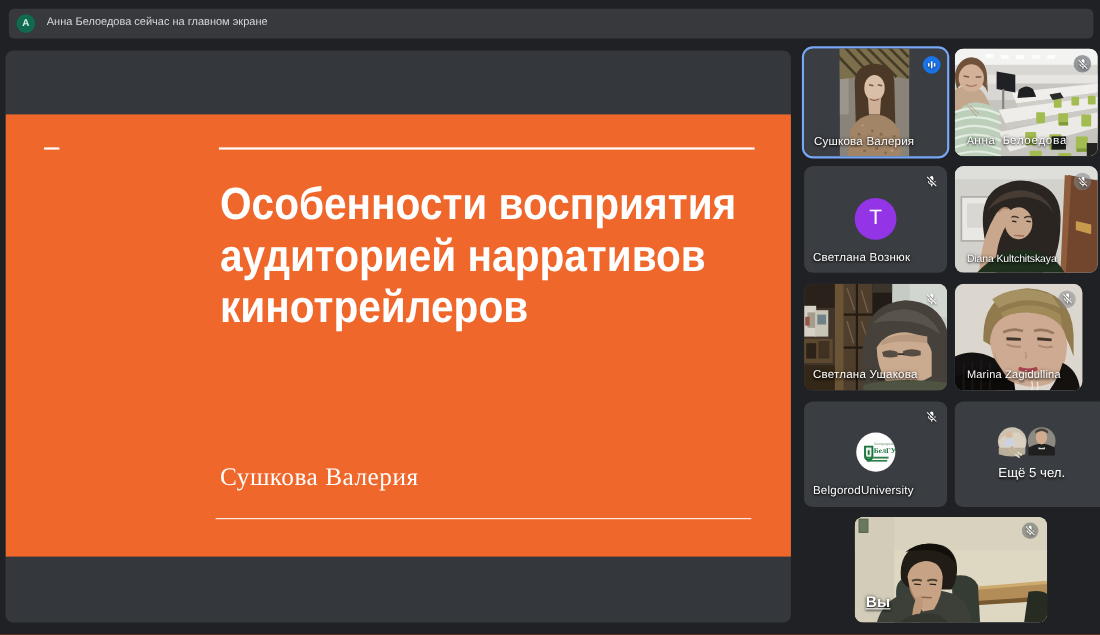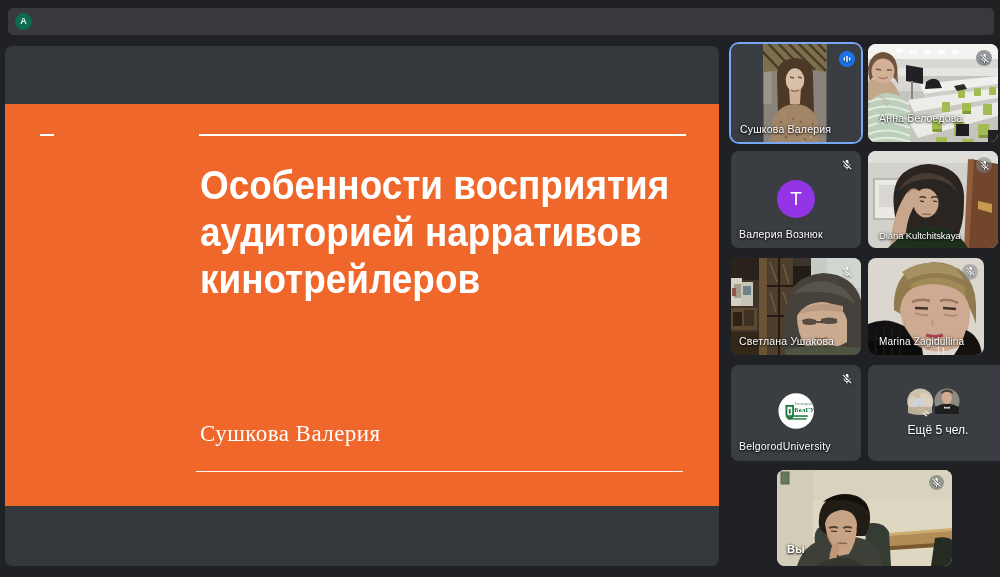--- a/index.html
+++ b/index.html
@@ -9,20 +9,21 @@
   .name{position:absolute;left:8px;bottom:8px;color:#fff;font-size:10.5px;letter-spacing:.2px;text-shadow:0 1px 2px rgba(0,0,0,.85),0 0 3px rgba(0,0,0,.6);white-space:nowrap;}
   .mic{position:absolute;top:6px;right:6px;width:16px;height:16px;display:flex;align-items:center;justify-content:center;border-radius:50%;}
   .mic svg{filter:drop-shadow(0 1px 1px rgba(0,0,0,.6));}
   .miccirc{background:rgba(120,124,129,.75);}
 </style>
 </head>
 <body>
 
 <div class="abs" style="left:8px;top:8px;width:986px;height:27px;background:#37393c;border-radius:5px;">
   <div class="abs" style="left:7px;top:4.5px;width:17px;height:17px;border-radius:50%;background:#0f6a50;color:#dff0e6;font-size:9px;font-weight:bold;text-align:center;line-height:17px;">А</div>
+  <div class="abs" style="left:34.5px;top:7px;color:#d7d9db;font-size:10px;line-height:12px;">Анна Белоедова сейчас на главном экране</div>
 </div>
 
 <div class="abs" style="left:5px;top:46px;width:714px;height:520px;background:#34373b;border-radius:7px;overflow:hidden;">
 
   <div class="abs" style="left:0;top:58px;width:714px;height:402px;background:#ef672a;padding-left:18px;">
 
     <div class="abs" style="left:35px;top:30px;width:14px;height:2.2px;background:#ffffff;"></div>
 
     <div class="abs" style="left:193.5px;top:30px;width:487.5px;height:2.2px;background:#ffffff;"></div>
 
@@ -152,31 +153,31 @@
     <g stroke="#e2ece0" stroke-width="2" fill="none">
       <path d="M0 58 Q20 50 41 60"></path>
         <path d="M0 66 Q20 58 42 68"></path>
         <path d="M0 74 Q20 66 42 76"></path>
         <path d="M0 82 Q20 74 42 84"></path>
         <path d="M0 90 Q20 82 42 92"></path>
         <path d="M1 97 Q20 90 42 98"></path>
     </g>
     <path d="M10 50 L20 62 M22 60 L14 52" stroke="#baaf9d" stroke-width="1" fill="none"></path>
   </svg>
-  <div class="name" style="left:11px;bottom:18px;">Анна Белоедова</div>
+  <div class="name" style="left:11px;bottom:7px;font-family:Liberation Mono, monospace;">Анна Белоедова</div>
   <div class="mic miccirc">
     <svg width="11" height="11" viewBox="0 0 24 24" fill="#fff">
         <path d="M19 11h-1.7c0 .74-.16 1.43-.43 2.05l1.23 1.23c.56-.98.9-2.09.9-3.28zm-4.02.17c0-.06.02-.11.02-.17V5c0-1.66-1.34-3-3-3S9 3.34 9 5v.18l5.98 5.99zM4.27 3L3 4.27l6.01 6.01V11c0 1.66 1.33 3 2.99 3 .22 0 .44-.03.65-.08l1.66 1.66c-.71.33-1.5.52-2.31.52-2.76 0-5.3-2.1-5.3-5.1H5c0 3.41 2.72 6.23 6 6.72V21h2v-3.28c.91-.13 1.77-.45 2.54-.9L19.73 21 21 19.73 4.27 3z"></path>
       </svg>
   </div>
 </div>
 
 <div class="tile" id="t3" style="left:731px;top:151.3px;width:130px;height:97px;">
   <div class="abs" style="left:46px;top:28.5px;width:38px;height:38px;border-radius:50%;background:#9334e6;color:#fff;font-size:19px;text-align:center;line-height:38px;">T</div>
-  <div class="name" style="left:8px;bottom:8px;">Валерия Вознюк</div>
+  <div class="name" style="left:8px;bottom:8px;">Светлана Вознюк</div>
   <div class="mic">
     <svg width="12" height="12" viewBox="0 0 24 24" fill="#fff">
         <path d="M19 11h-1.7c0 .74-.16 1.43-.43 2.05l1.23 1.23c.56-.98.9-2.09.9-3.28zm-4.02.17c0-.06.02-.11.02-.17V5c0-1.66-1.34-3-3-3S9 3.34 9 5v.18l5.98 5.99zM4.27 3L3 4.27l6.01 6.01V11c0 1.66 1.33 3 2.99 3 .22 0 .44-.03.65-.08l1.66 1.66c-.71.33-1.5.52-2.31.52-2.76 0-5.3-2.1-5.3-5.1H5c0 3.41 2.72 6.23 6 6.72V21h2v-3.28c.91-.13 1.77-.45 2.54-.9L19.73 21 21 19.73 4.27 3z"></path>
       </svg>
   </div>
 </div>
 
 <div class="tile" id="t4" style="left:868px;top:151.3px;width:130px;height:97px;">
   <svg width="130" height="97" viewBox="0 0 130 97">
     <rect width="130" height="97" fill="#d2d1cc"></rect>
@@ -380,19 +381,19 @@
     <path d="M48 54 Q50 42 64 40 Q78 40 80 54 Q80 72 72 84 L62 86 Q50 72 48 54 Z" fill="#c8a284"></path>
     <path d="M52 58 q5 -2 9 0 M66 58 q5 -2 9 0" stroke="#4f4336" stroke-width="1.8" fill="none"></path>
     <path d="M54 61 l6 .5 M68 61 l6 .5" stroke="#2b241d" stroke-width="1.2" fill="none"></path>
     <path d="M60 73 l10 .5" stroke="#8d6549" stroke-width="1.4" fill="none"></path>
     <path d="M50 64 q2 8 8 14" stroke="#a8825f" stroke-width="1.2" fill="none"></path>
 
     <path d="M52 96 Q52 82 56 74 Q59 70 62 74 Q63 80 60 86 Q58 91 58 96 Z" fill="#bf9878"></path>
 
     <path d="M40 96 Q54 86 64 88 Q76 86 86 96 Z" fill="#34372f"></path>
   </svg>
-  <div class="name" style="left:10px;bottom:11px;font-weight:bold;font-size:11px;">Вы</div>
+  <div class="name" style="left:10px;bottom:11px;font-weight:bold;font-size:14px;text-decoration:underline;">Вы</div>
   <div class="mic miccirc" style="width:15px;height:15px;top:4.5px;right:8px;background:rgba(140,143,137,.85);">
     <svg width="11" height="11" viewBox="0 0 24 24" fill="#fff">
         <path d="M19 11h-1.7c0 .74-.16 1.43-.43 2.05l1.23 1.23c.56-.98.9-2.09.9-3.28zm-4.02.17c0-.06.02-.11.02-.17V5c0-1.66-1.34-3-3-3S9 3.34 9 5v.18l5.98 5.99zM4.27 3L3 4.27l6.01 6.01V11c0 1.66 1.33 3 2.99 3 .22 0 .44-.03.65-.08l1.66 1.66c-.71.33-1.5.52-2.31.52-2.76 0-5.3-2.1-5.3-5.1H5c0 3.41 2.72 6.23 6 6.72V21h2v-3.28c.91-.13 1.77-.45 2.54-.9L19.73 21 21 19.73 4.27 3z"></path>
       </svg>
   </div>
 </div>
 
 </body></html>

